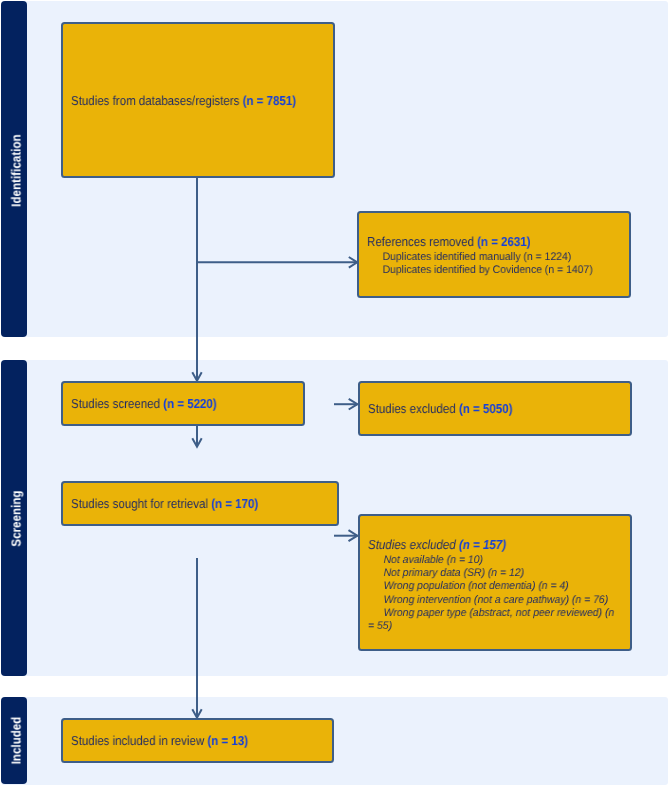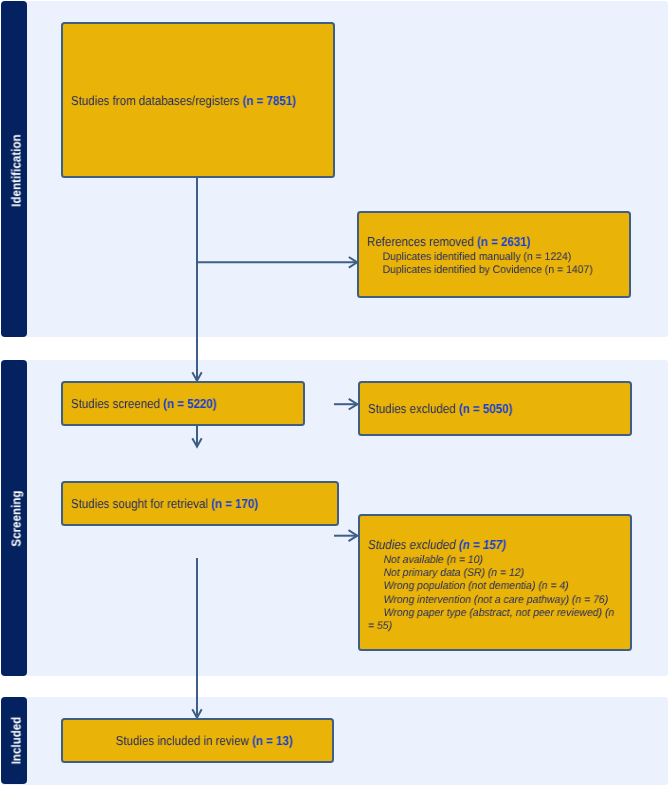--- a/index.html
+++ b/index.html
@@ -115,18 +115,18 @@
       <span class="line1"><span>Studies excluded </span><span class="accent">(n = 157)</span></span>
       <span class="subline">Not available (n = 10)</span>
       <span class="subline">Not primary data (SR) (n = 12)</span>
       <span class="subline">Wrong population (not dementia) (n = 4)</span>
       <span class="subline">Wrong intervention (not a care pathway) (n = 76)</span>
       <span class="subline">Wrong paper type (abstract, not peer reviewed) (n = 55)</span>
     </div>
   </div>
 
   <div class="box" style="left:61.2px;top:718px;width:272.8px;height:45.3px;">
-    <div class="boxtext" style="padding:0 11px 0 7.5px;text-align:right;">
+    <div class="boxtext" style="padding:0 11px 0 7.5px;">
       <span class="line1"><span>Studies included in review </span><span class="accent">(n = 13)</span></span>
     </div>
   </div>
 
 </div>
 
 </body></html>

